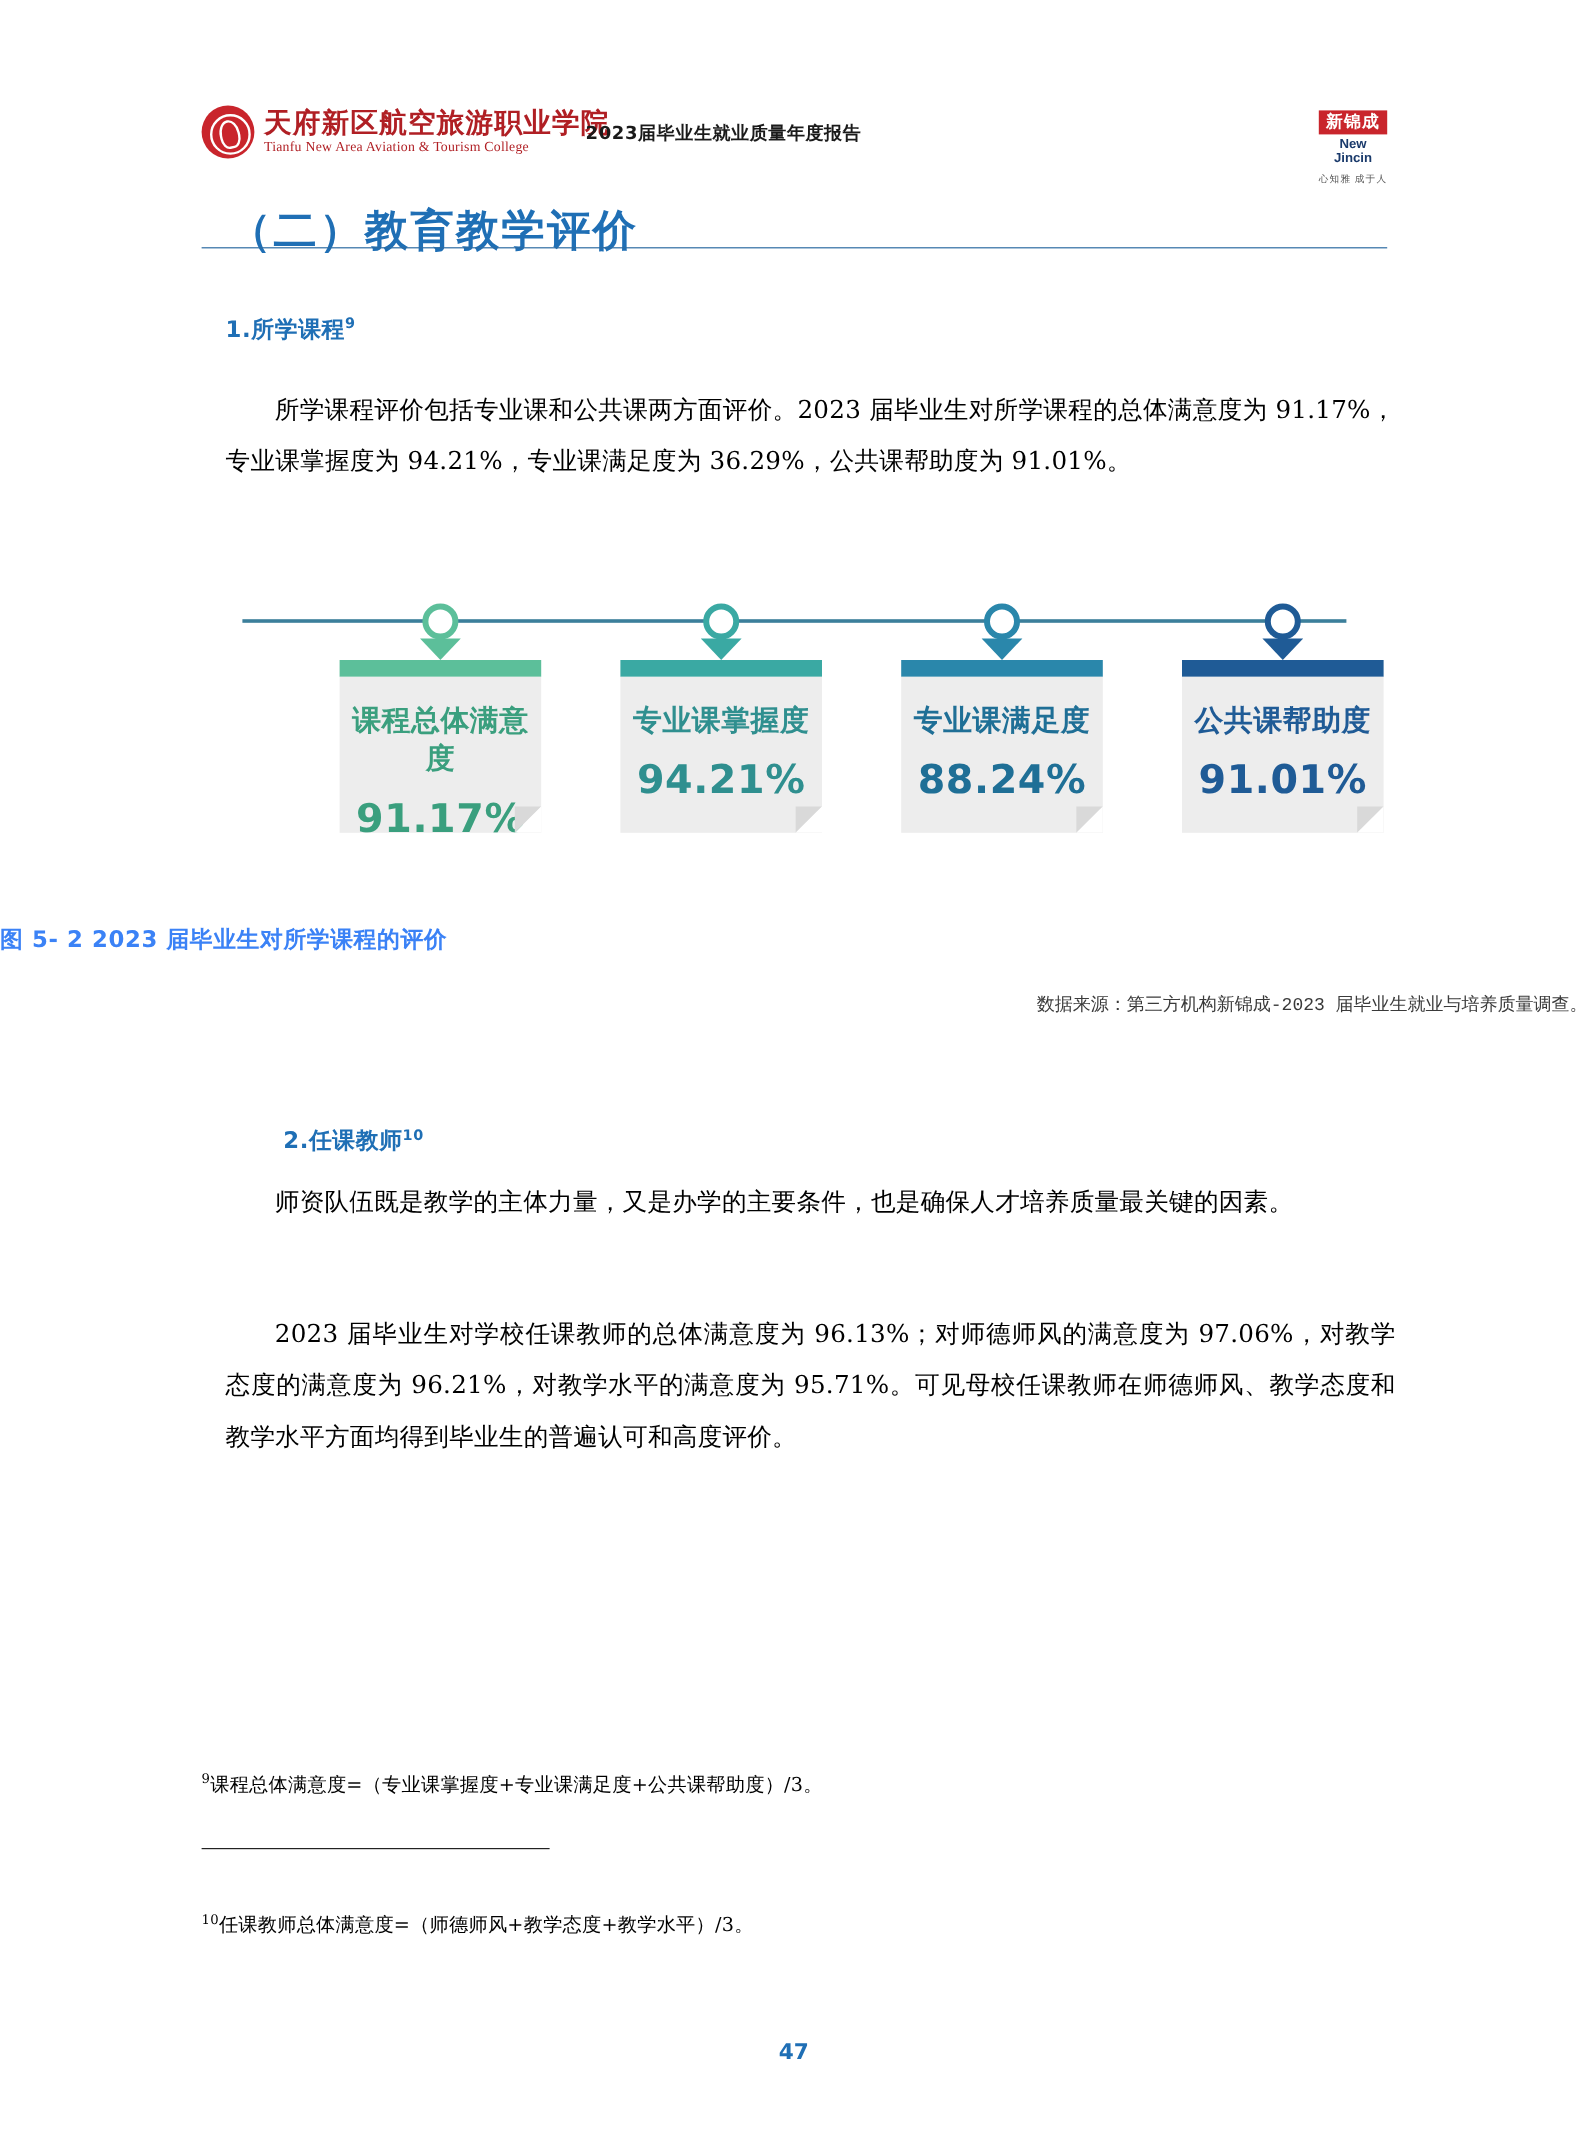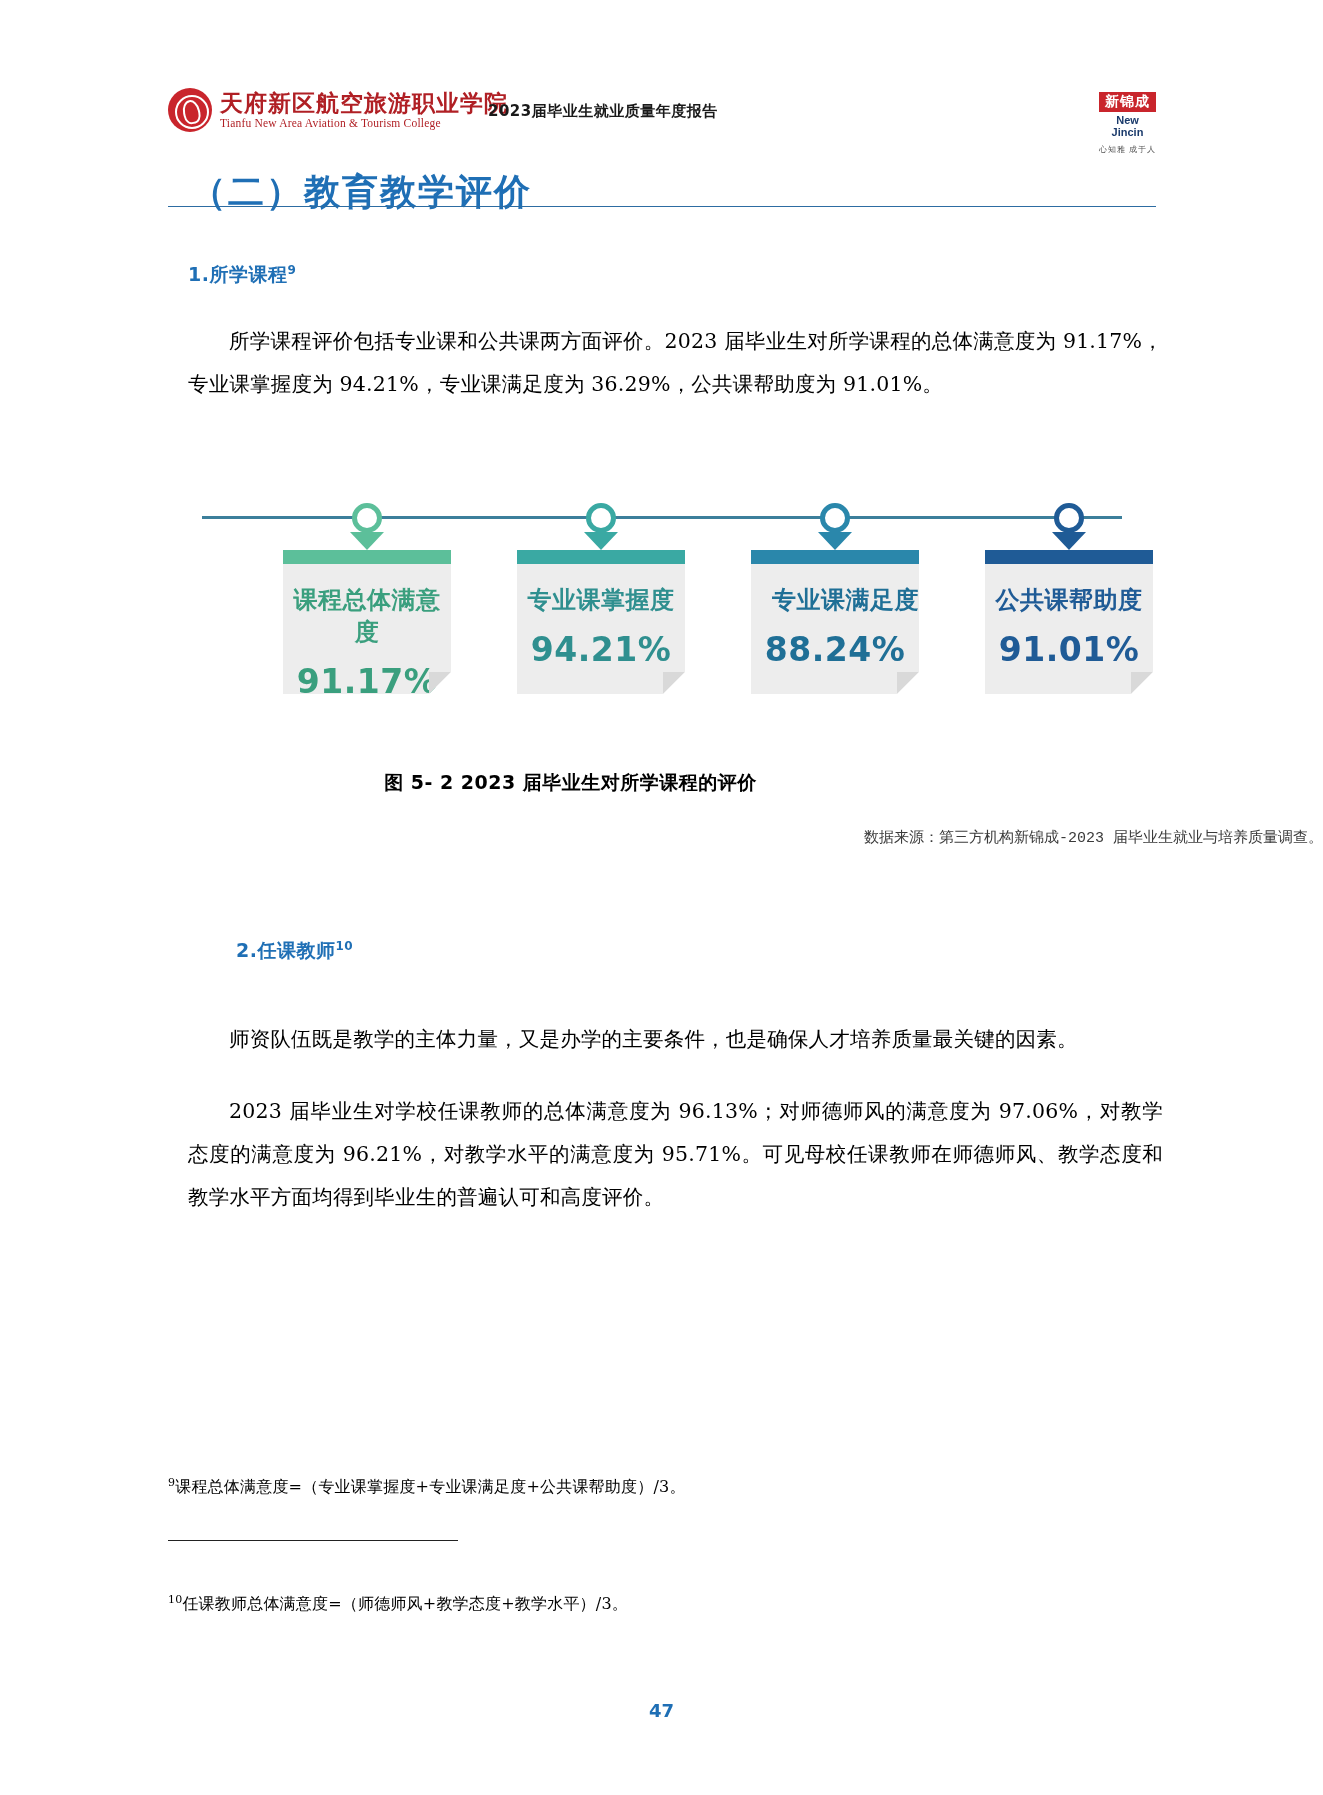--- a/index.html
+++ b/index.html
@@ -161,21 +161,21 @@
     position: absolute;
     font-family: "DejaVu Serif", serif;
     font-size: 20.5px;
     line-height: 43px;
     color: #000;
     text-align: justify;
     letter-spacing: 0.2px;
     text-indent: 2em;
   }
   #p1 { left: 188px; top: 320px; width: 975px; }
-  #p2 { left: 188px; top: 1018px; width: 975px; }
+  #p2 { left: 188px; top: 980px; width: 975px; }
   #p3 { left: 188px; top: 1090px; width: 975px; }
 
   
   .chart {
     position: absolute;
     left: 188px;
     top: 490px;
     width: 950px;
     height: 220px;
   }
@@ -247,25 +247,24 @@
     right: 0; bottom: 0;
     width: 0; height: 0;
     border-left: 22px solid #d9d9d9;
     border-bottom: 22px solid transparent;
   }
 
   .fig-caption {
     position: absolute;
     left: 0; top: 770px;
     width: 1141px;
-    text-align: center;
     font-family: "DejaVu Sans", sans-serif;
     font-size: 19px;
     font-weight: 700;
-    color: #000000;
+    color: #3b82f6;
     letter-spacing: 0.5px;
   }
   .fig-source {
     position: absolute;
     left: 0; top: 828px;
     width: 1323px;
     text-align: right;
     font-family: Liberation Mono, monospace;
     font-size: 15px;
     color: #3a3a3a;
@@ -363,21 +362,21 @@
         <div class="card-value" style="color:#2f8f8f;">94.21%</div>
         <div class="fold2"></div>
         <div class="fold"></div>
       </div>
     </div>
 
     <div class="card" style="left:563px;">
       <div class="card-arrow" style="border-top:18px solid #2a87ab;"></div>
       <div class="card-bar" style="background:#2a87ab;"></div>
       <div class="card-body">
-        <div class="card-label" style="color:#1f6f96;text-align:right;">专业课满足度</div>
+        <div class="card-label" style="color:#1f6f96;">专业课满足度</div>
         <div class="card-value" style="color:#1f6f96;">88.24%</div>
         <div class="fold2"></div>
         <div class="fold"></div>
       </div>
     </div>
 
     <div class="card" style="left:797px;">
       <div class="card-arrow" style="border-top:18px solid #1f5b96;"></div>
       <div class="card-bar" style="background:#1f5b96;"></div>
       <div class="card-body">

